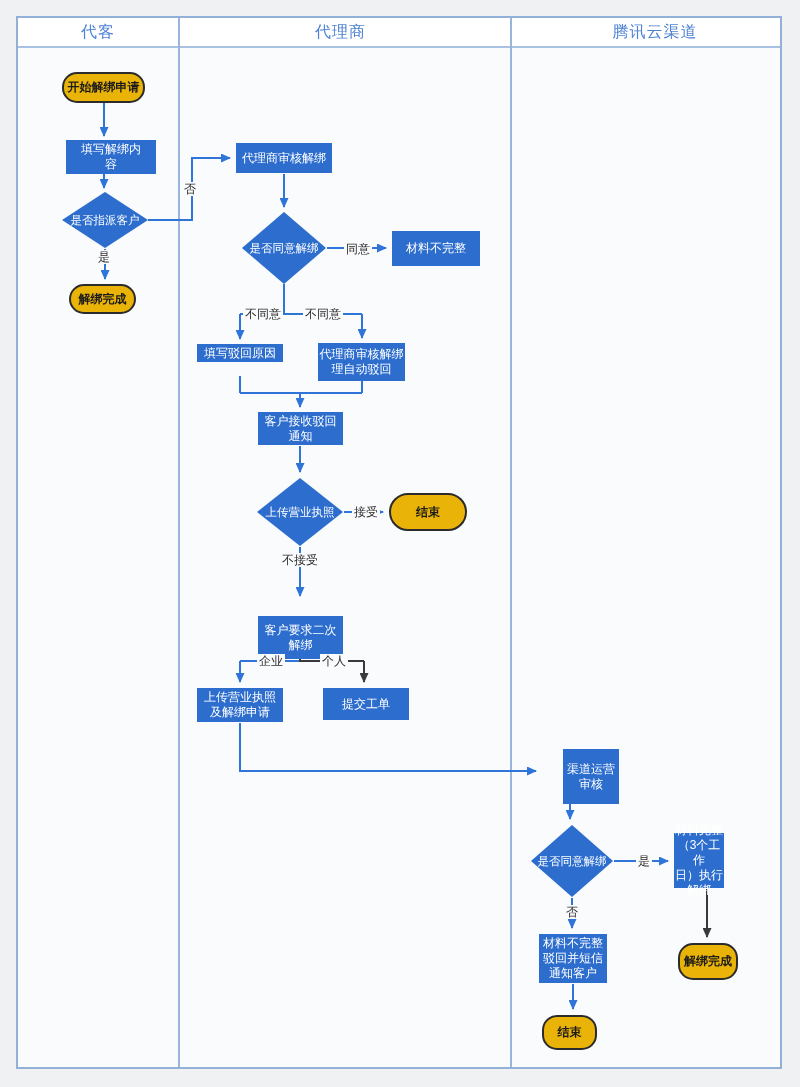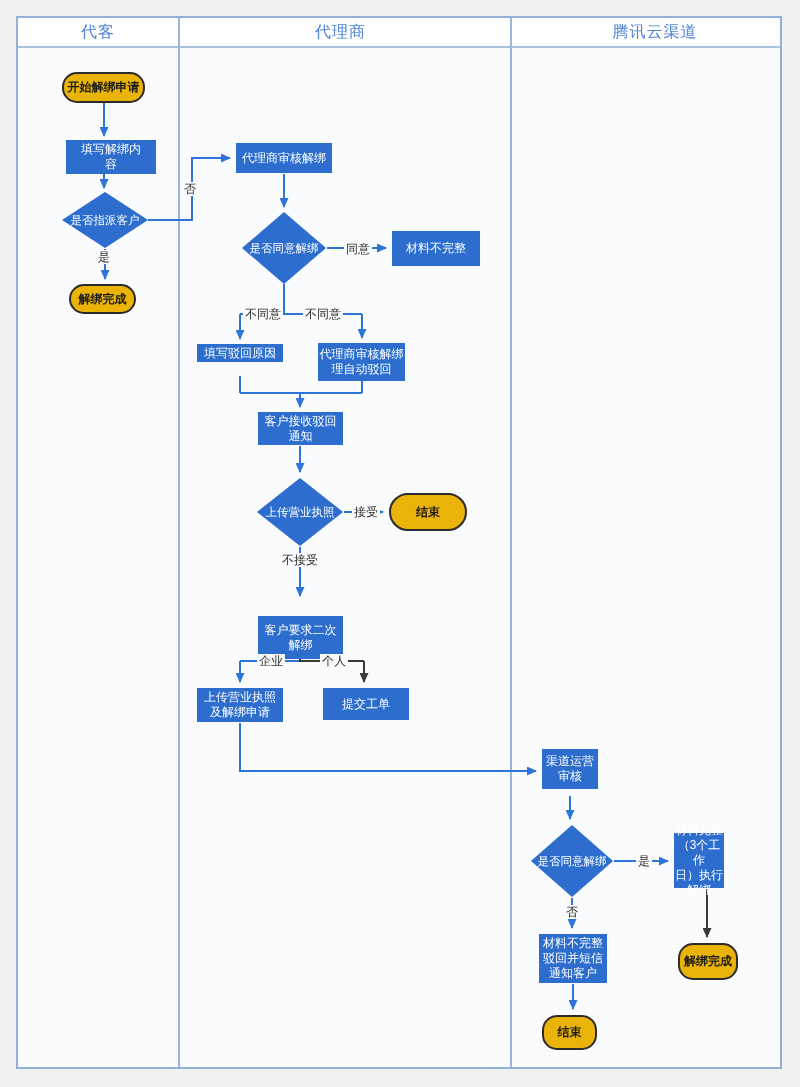--- a/index.html
+++ b/index.html
@@ -107,21 +107,21 @@
   <div class="node proc" style="left:197px;top:344px;width:86px;height:18px">填写驳回原因</div>
   <div class="node proc" style="left:318px;top:343px;width:87px;height:38px">代理商审核解绑
 理自动驳回</div>
   <div class="node proc" style="left:258px;top:412px;width:85px;height:33px">客户接收驳回
 通知</div>
   <div class="node proc" style="left:258px;top:616px;width:85px;height:43px">客户要求二次
 解绑</div>
   <div class="node proc" style="left:197px;top:688px;width:86px;height:34px">上传营业执照
 及解绑申请</div>
   <div class="node proc" style="left:323px;top:688px;width:86px;height:32px">提交工单</div>
-  <div class="node proc" style="left:542px;top:749px;width:56px;height:40px">渠道运营
+  <div class="node proc" style="left:563px;top:749px;width:56px;height:55px">渠道运营
 审核</div>
   <div class="node proc" style="left:674px;top:833px;width:50px;height:55px">材料完整
 （3个工作
 日）执行
 解绑</div>
   <div class="node proc" style="left:539px;top:934px;width:68px;height:49px">材料不完整
 驳回并短信
 通知客户</div>
 
   <div class="dia-label" style="left:62px;top:192px;width:86px;height:56px">是否指派客户</div>

